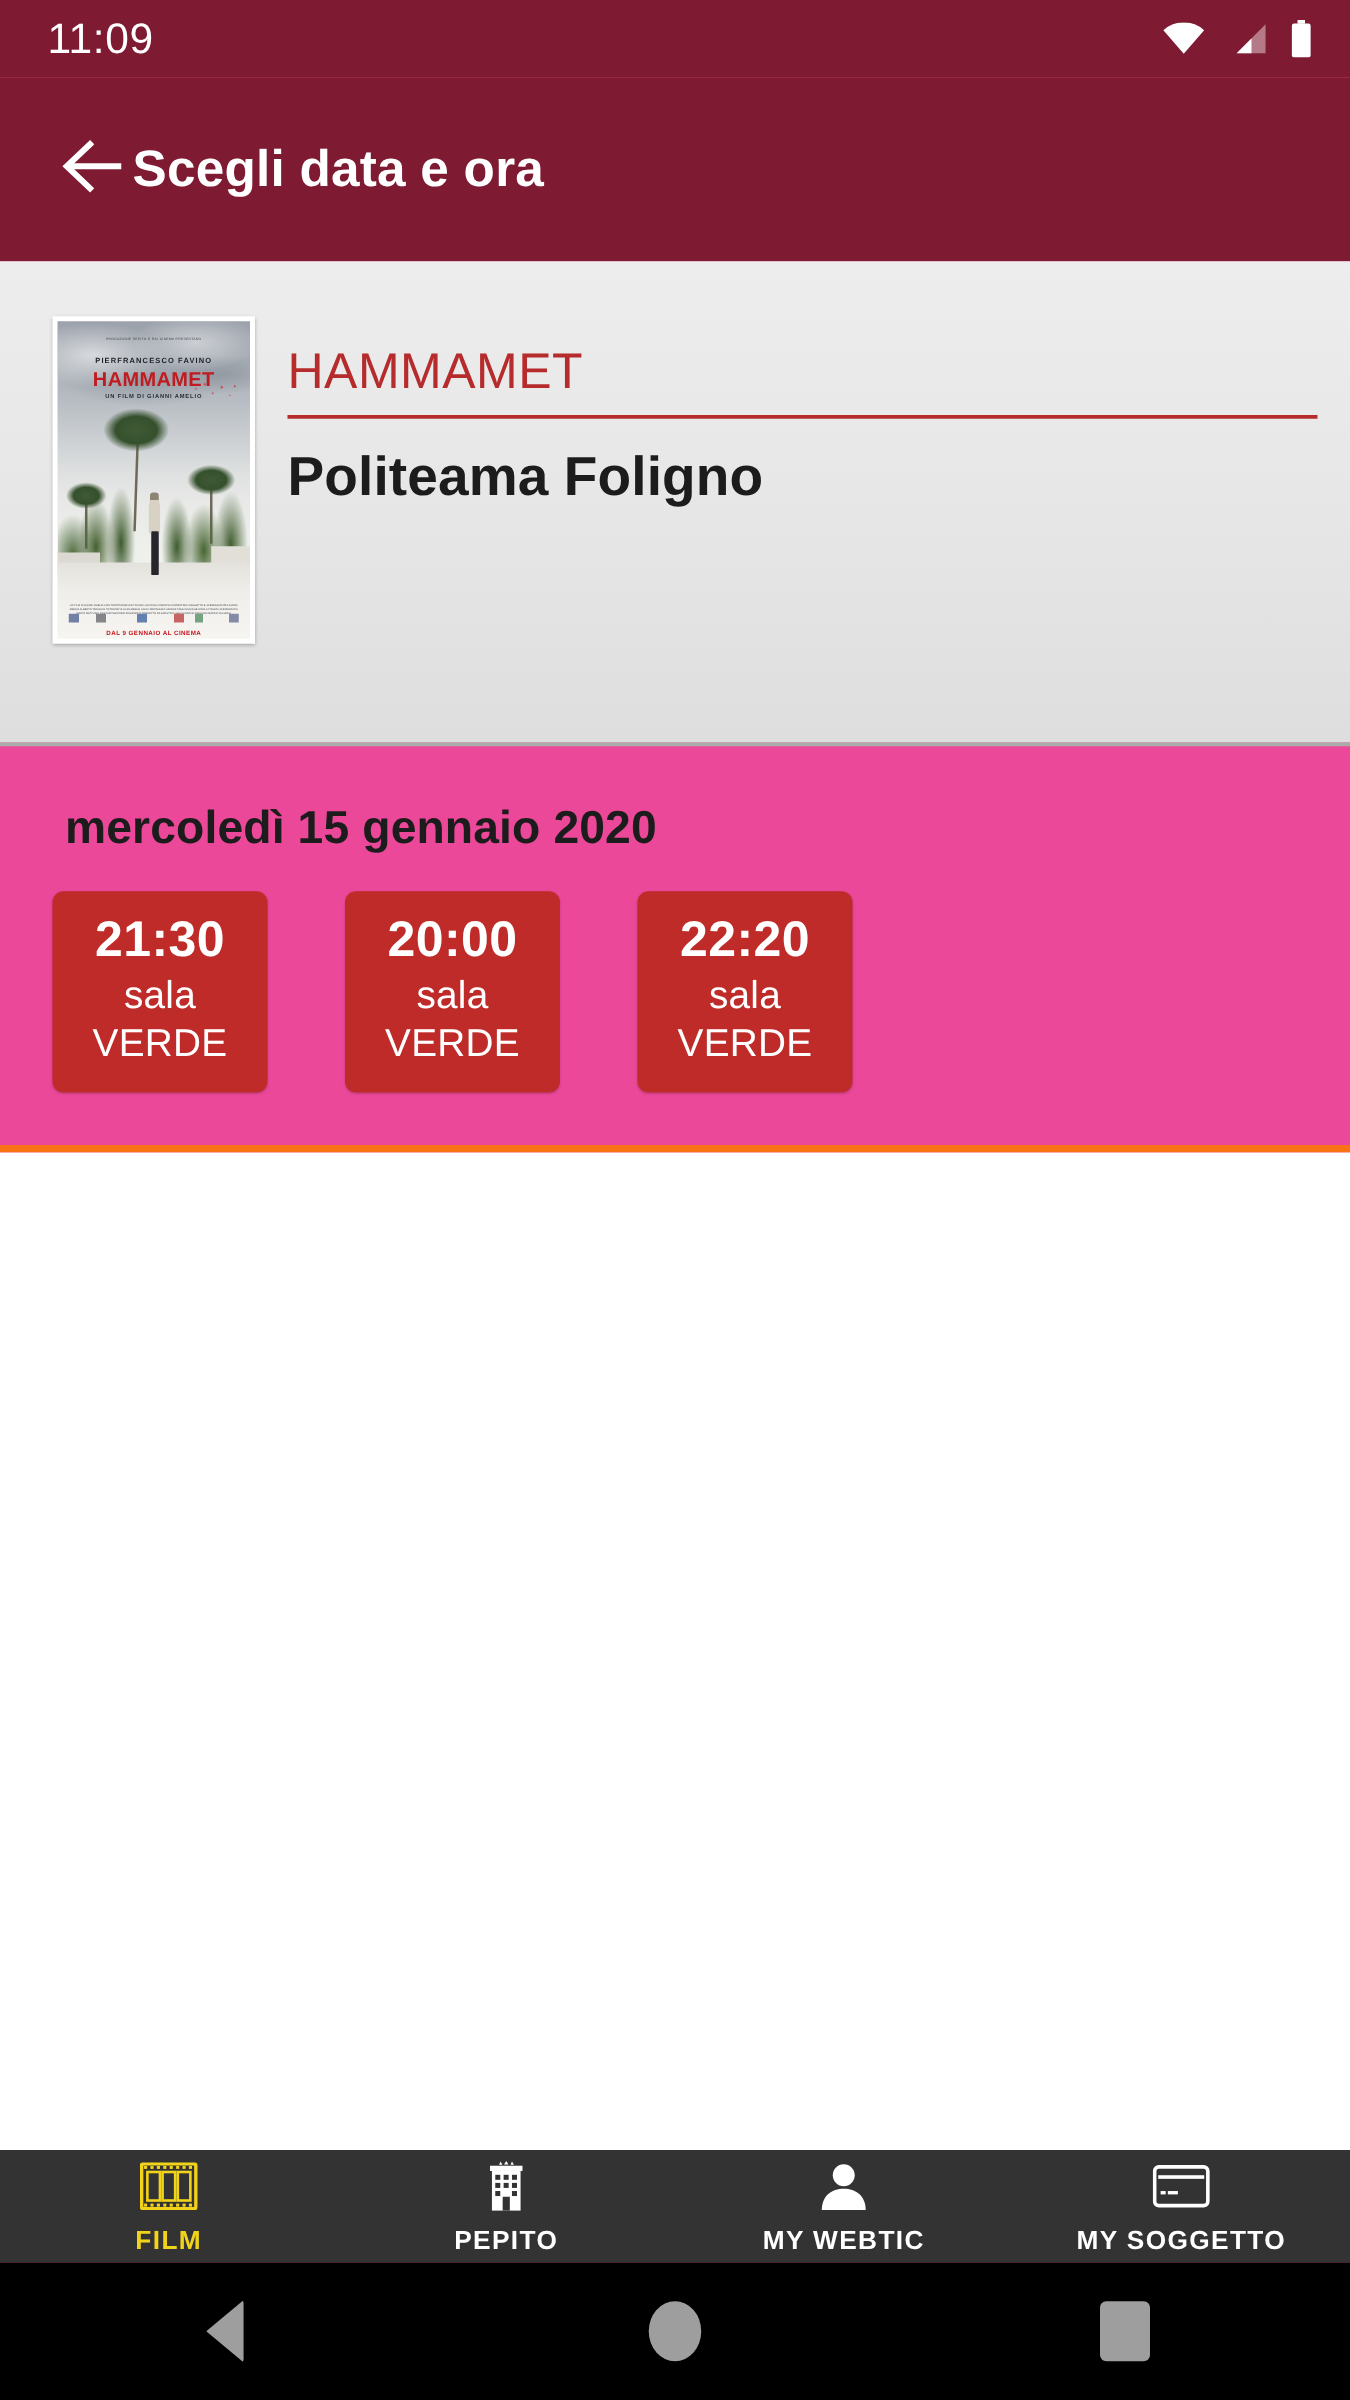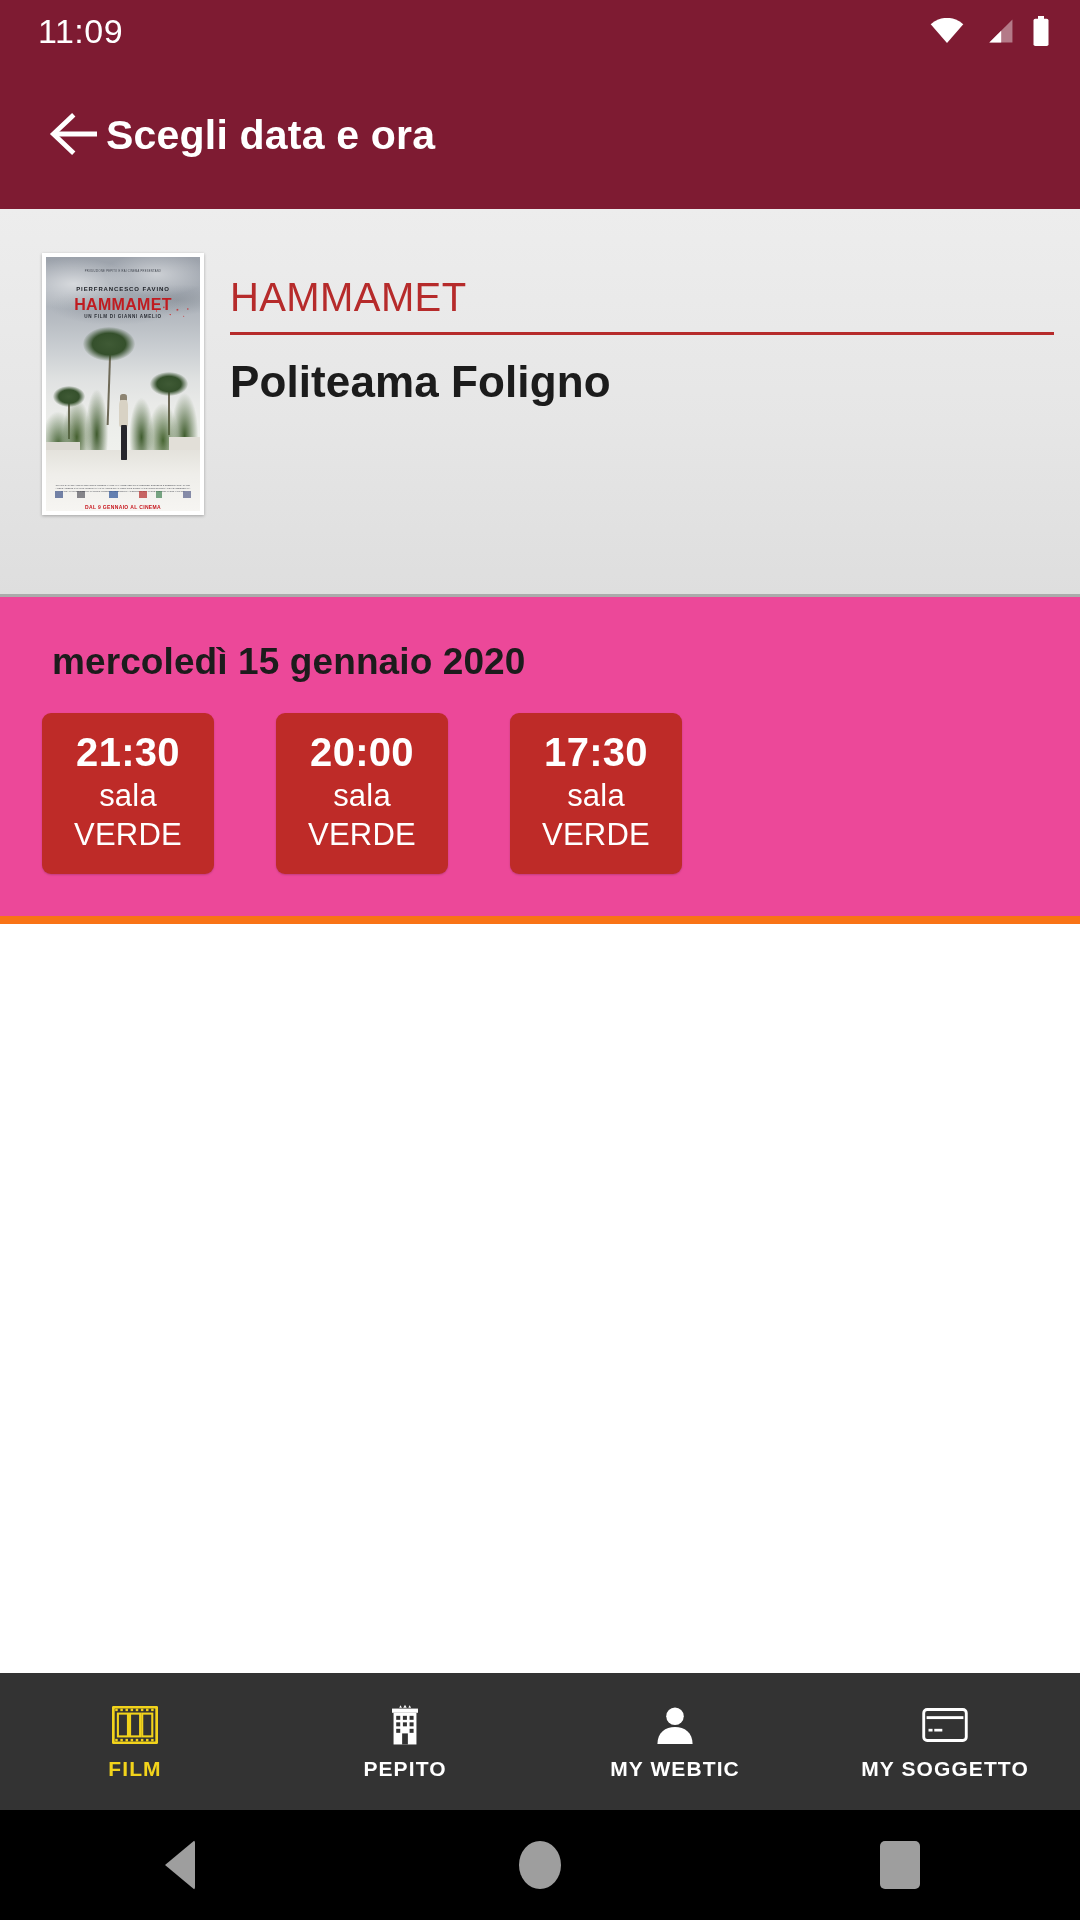--- a/index.html
+++ b/index.html
@@ -219,21 +219,21 @@
   .cinema-name {
     color:#1c1c1c;
     font-size:44px;
     font-weight:bold;
     letter-spacing:0.1px;
   }
 
   
   .showtimes-section {
     padding:44px 0 0 0;
-    border-bottom:8px solid #f97316;
+    border-bottom:6px solid #f97316;
     flex:0 0 auto;
   }
   .date-label {
     color:#1c1c1c;
     font-size:37px;
     font-weight:bold;
     padding:0 0 30px 52px;
     letter-spacing:0.1px;
   }
   .showtime-row {
@@ -264,21 +264,21 @@
     line-height:1.25;
     margin-top:4px;
     letter-spacing:0.2px;
   }
 
   
   .content-filler { flex:1; background:#ffffff; }
 
   
   .bottom-nav {
-    height:137px;
+    height:90px;
     background:#333333;
     display:flex;
     flex:0 0 auto;
   }
   .nav-item {
     flex:1;
     display:flex; flex-direction:column;
     align-items:center; justify-content:center;
     gap:9px;
     cursor:pointer;
@@ -418,21 +418,21 @@
     <div class="showtime-row">
       <div class="showtime-btn">
         <div class="showtime-time">21:30</div>
         <div class="showtime-hall">sala VERDE</div>
       </div>
       <div class="showtime-btn">
         <div class="showtime-time">20:00</div>
         <div class="showtime-hall">sala VERDE</div>
       </div>
       <div class="showtime-btn">
-        <div class="showtime-time">17:30</div>
+        <div class="showtime-time">22:20</div>
         <div class="showtime-hall">sala VERDE</div>
       </div>
     </div>
   </div>
 
   <div class="content-filler"></div>
 
   <div class="bottom-nav">
     <div class="nav-item active">
       <div class="nav-icon">

